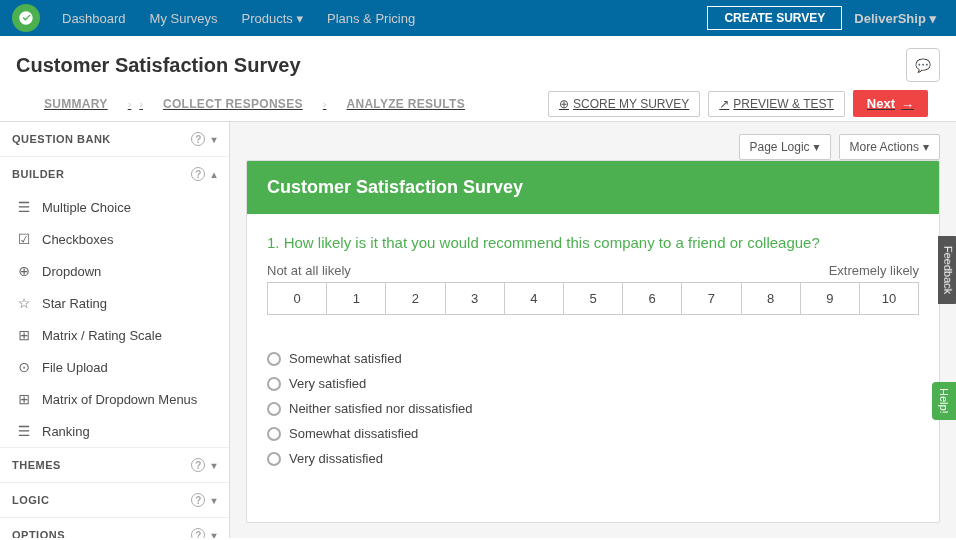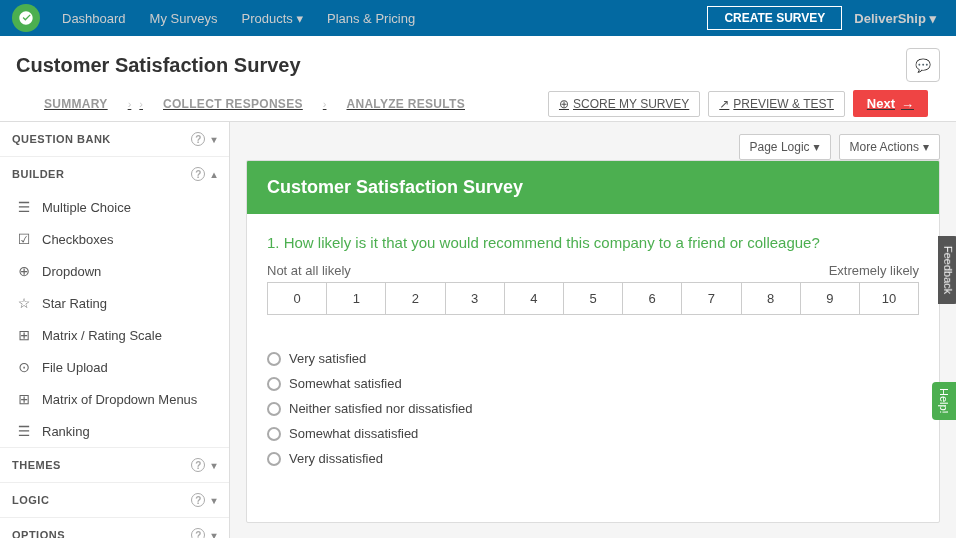--- a/index.html
+++ b/index.html
@@ -500,25 +500,25 @@
               <div class="nps-cell">8</div>
               <div class="nps-cell">9</div>
               <div class="nps-cell">10</div>
             </div>
         </div>
 
         <div class="question-block">
           <div id="radio-options-container">
               <div class="radio-option">
     <div class="radio-circle"></div>
-    <span>Very satisfied</span>
+    <span>Somewhat satisfied</span>
   </div>
               <div class="radio-option">
     <div class="radio-circle"></div>
-    <span>Somewhat satisfied</span>
+    <span>Very satisfied</span>
   </div>
               <div class="radio-option">
     <div class="radio-circle"></div>
     <span>Neither satisfied nor dissatisfied</span>
   </div>
               <div class="radio-option">
     <div class="radio-circle"></div>
     <span>Somewhat dissatisfied</span>
   </div>
               <div class="radio-option">

